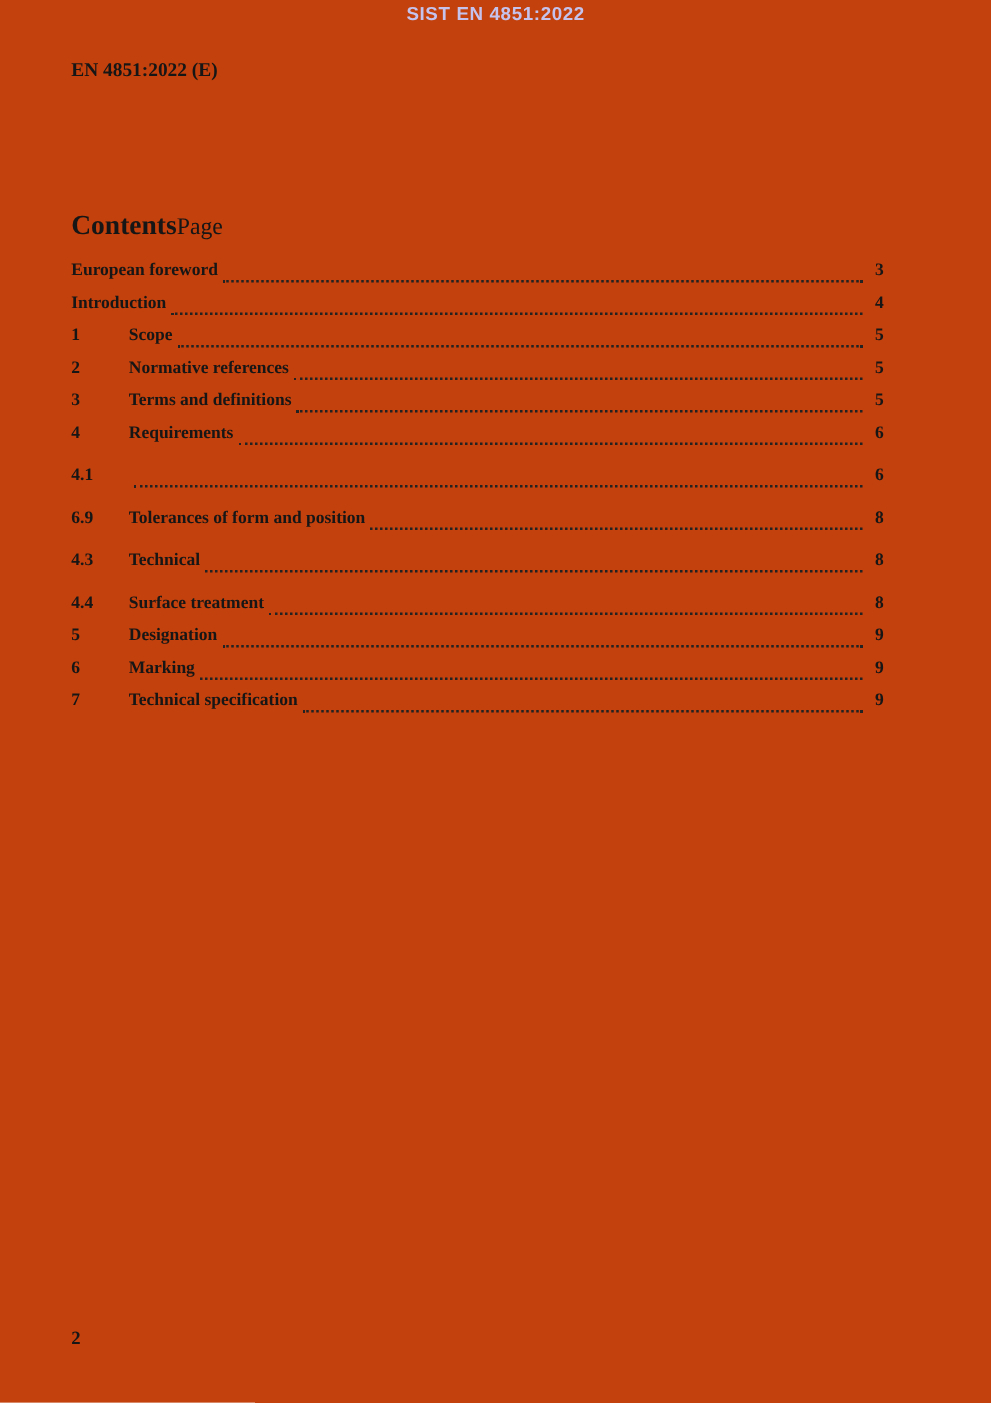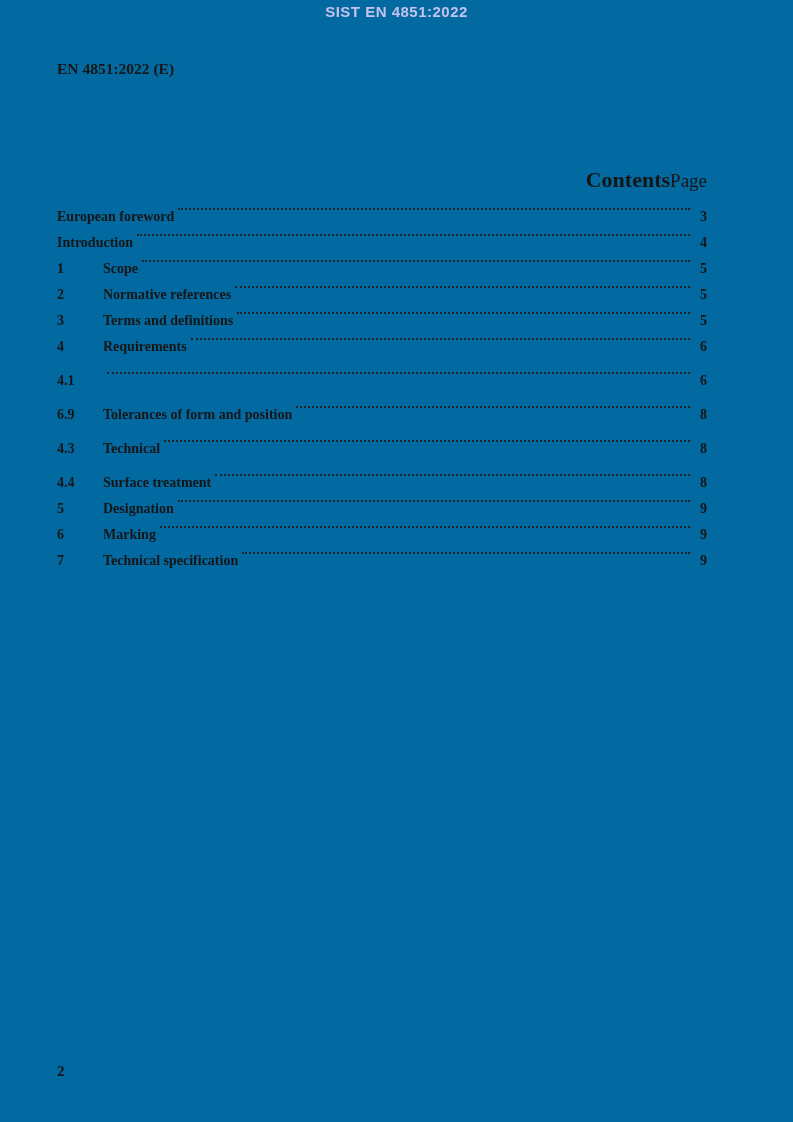--- a/index.html
+++ b/index.html
@@ -1,52 +1,52 @@
 <!DOCTYPE html>
 <html><head>
 <meta charset="utf-8">
 <style>
   * { margin: 0; padding: 0; box-sizing: border-box; }
   html, body { background: #ffffff; }
   body { width: 793px; height: 1122px; position: relative; overflow: hidden; }
 
   .page {
     position: absolute; inset: 0;
-    background: #0369a1;
+    background: #c2410c;
     font-family: "Liberation Serif", serif;
     color: #161616;
     text-decoration: underline;
   }
 
   .watermark {
     position: absolute; top: 3px; left: 0; width: 100%;
     text-align: center;
     font-family: "Liberation Sans", sans-serif;
     font-weight: bold; font-size: 15px; letter-spacing: 0.5px;
     color: #c5c3ed;
   }
 
   .doc-ref {
-    position: absolute; top: 60px; left: 57px;
+    position: absolute; top: 48px; left: 57px;
     font-weight: bold; font-size: 15.5px;
   }
 
   .toc {
     position: absolute; top: 167px; left: 57px; right: 86px;
   }
 
   .toc-header {
-    display: flex; align-items: baseline; justify-content: flex-end;
+    display: flex; align-items: baseline; justify-content: flex-start;
     height: 29px; margin-bottom: 12px;
   }
   .toc-title { font-weight: bold; font-size: 22px; }
   .toc-page-label { font-size: 19px; font-weight: normal; }
 
   .toc-row {
-    display: flex; align-items: flex-start;
+    display: flex; align-items: flex-end;
     font-size: 14px; font-weight: bold; line-height: 18px;
     margin-top: 8px;
     cursor: pointer;
   }
   .toc-row.sub { margin-top: 16px; }
 
   .toc-num { flex: 0 0 46px; }
   .toc-entry-title { flex: 0 0 auto; white-space: nowrap; }
   .toc-dots {
     flex: 1 1 auto;

